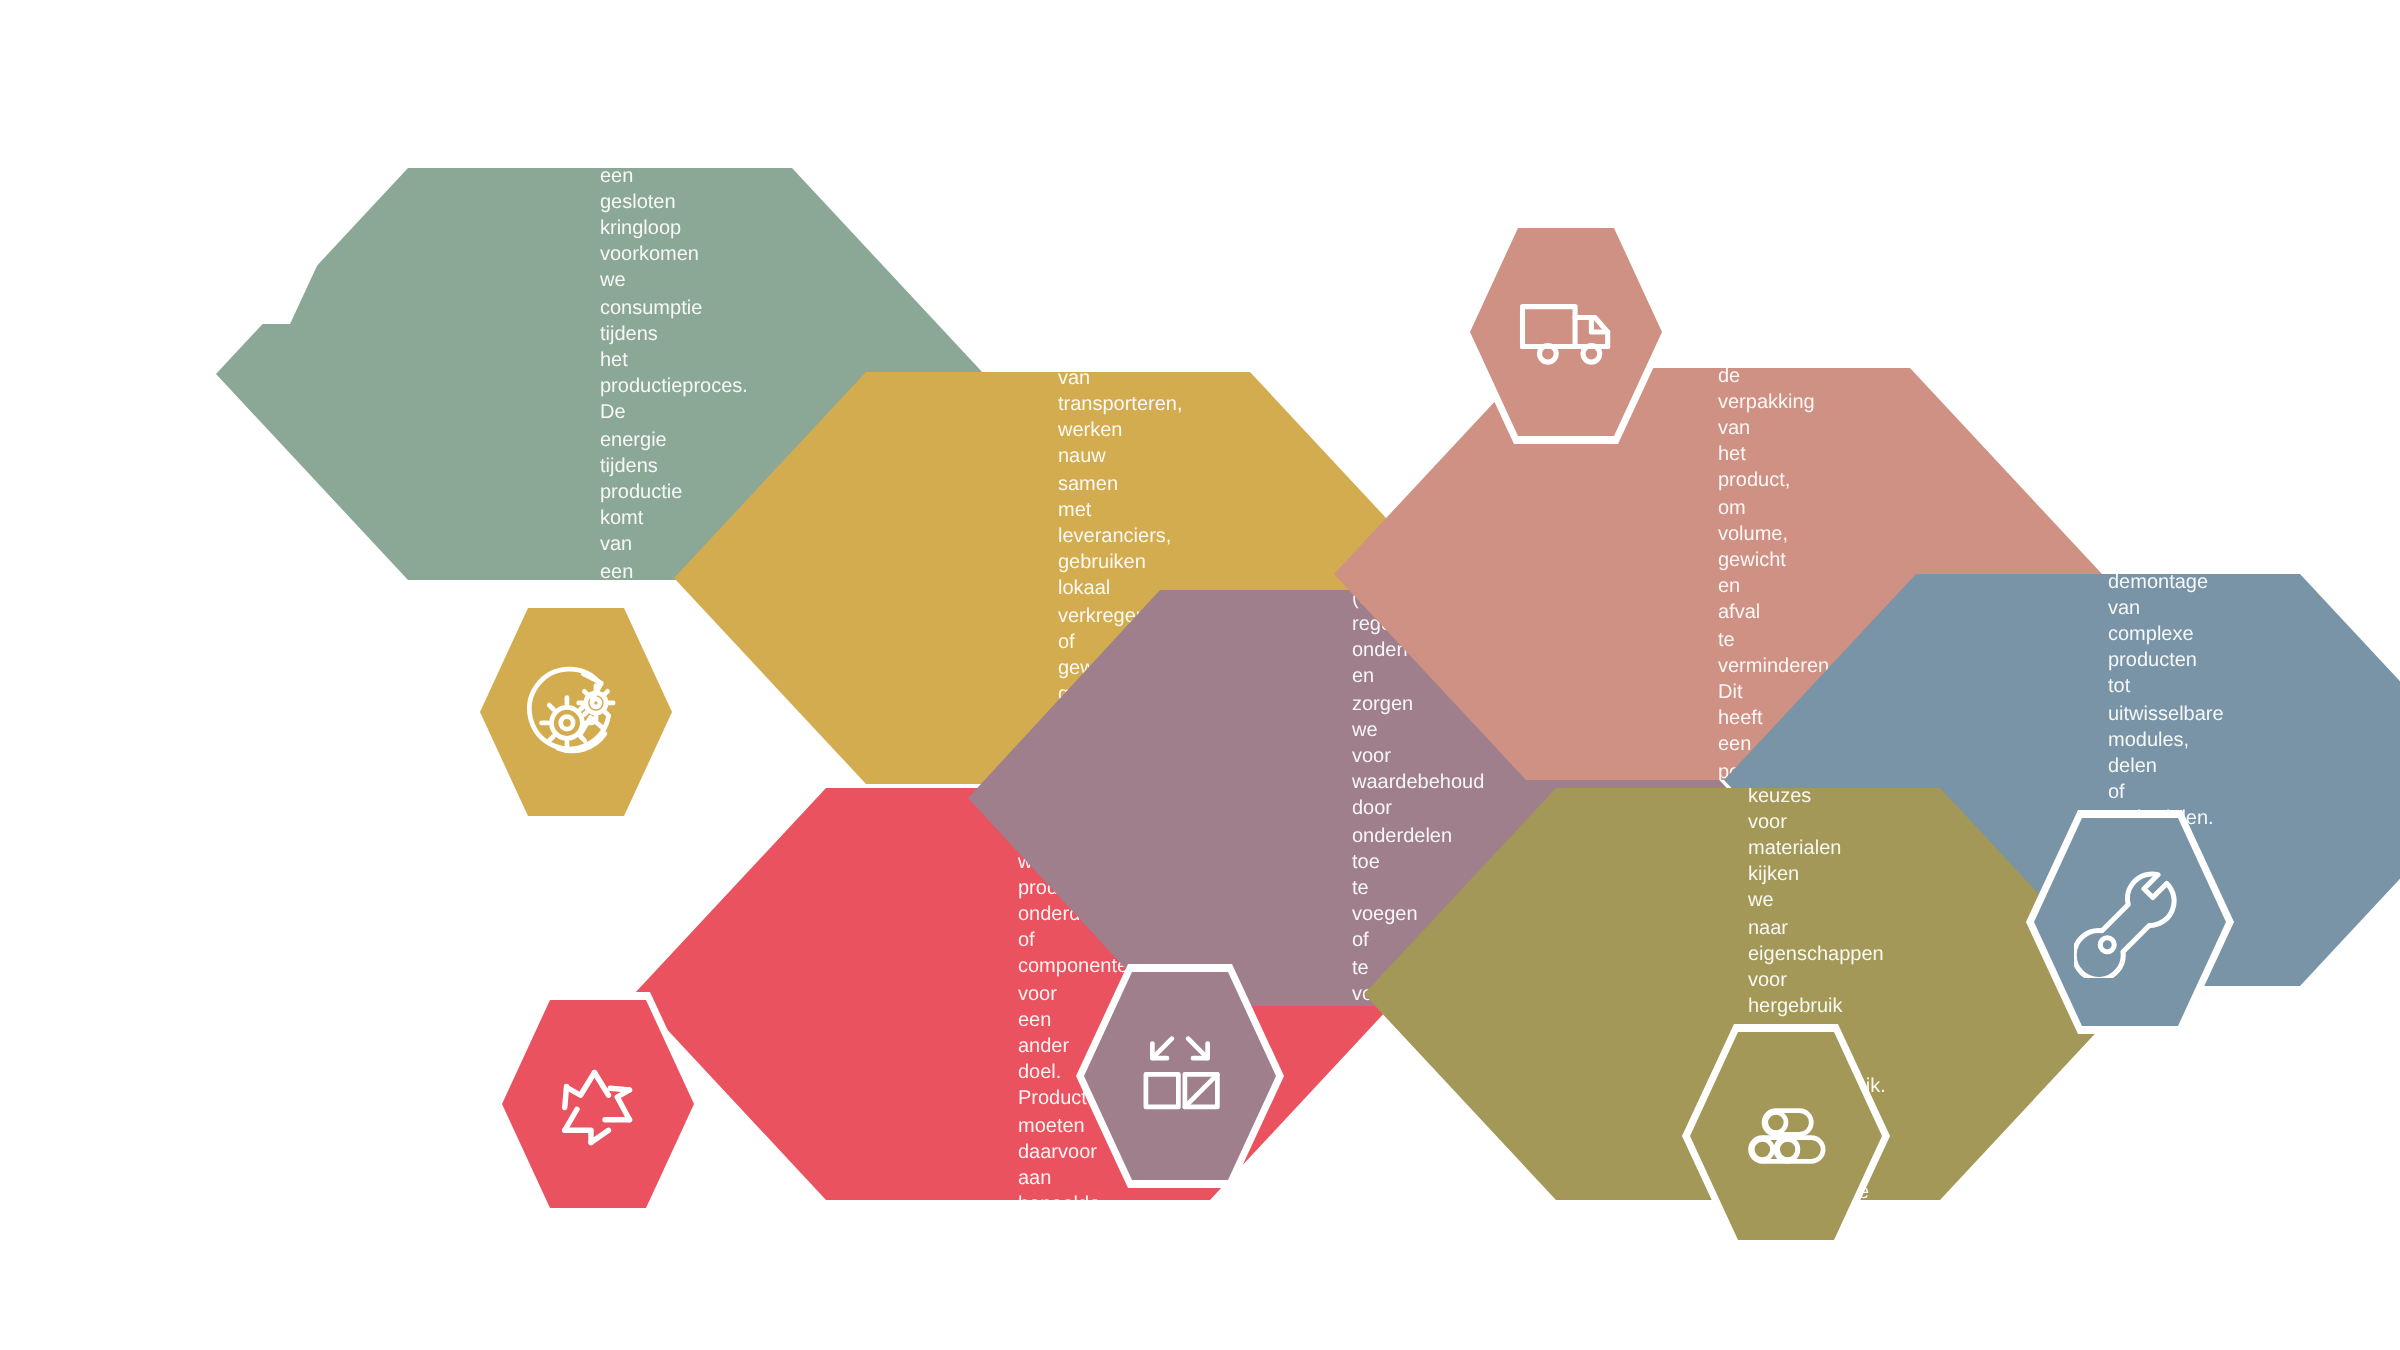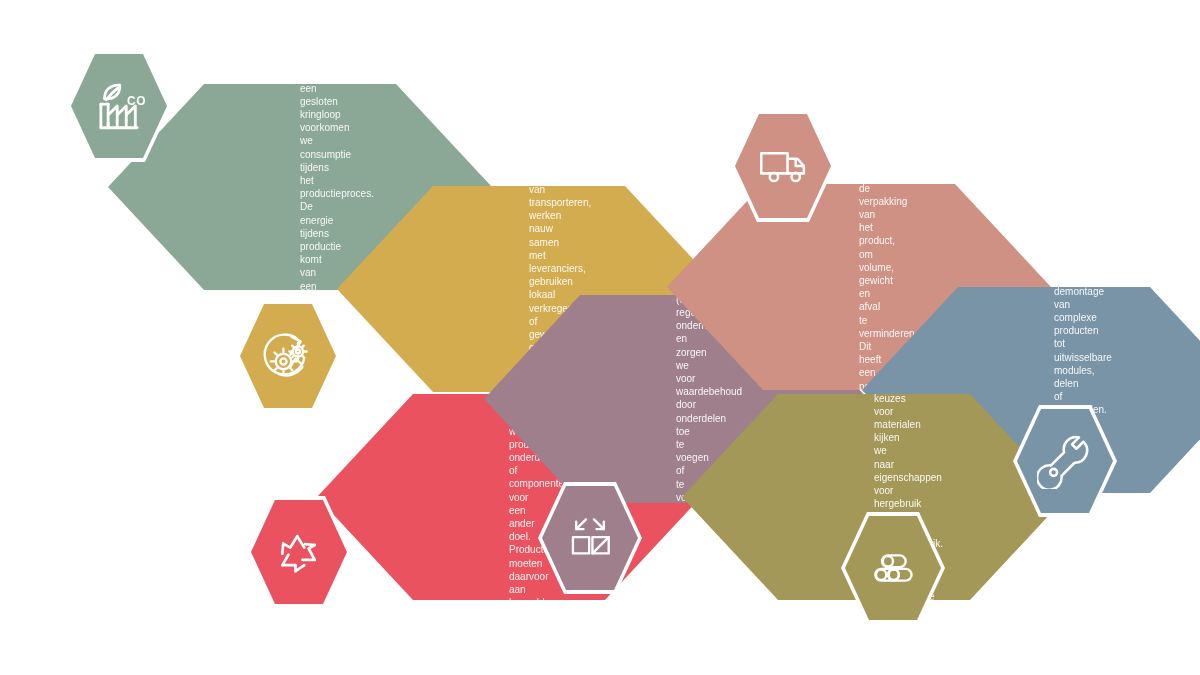--- a/index.html
+++ b/index.html
@@ -66,40 +66,20 @@
 <div id="stage">
 
   <div class="hex hex-main" style="left:108px;top:84px;width:232px;height:206px;background:#8BA795;">
     <div class="hex-body">
       <p class="hex-title">PRODUCTIE</p>
       <p class="hex-text">Met een gesloten kringloop voorkomen we consumptie tijdens het productieproces. De energie tijdens productie komt van een hernieuwbare bron.</p>
     </div>
   </div>
 
   <div class="hex-ring" style="left:67px;top:50px;width:104px;height:112px;"></div>
-  <div class="hex hex-icon" style="left:71px;top:54px;width:96px;height:104px;background:#8BA795;">
-    <div class="hex-icon-inner">
-      <svg width="58" height="58" viewBox="0 0 64 64" fill="none" stroke="#ffffff" stroke-width="3.1" stroke-linecap="round" stroke-linejoin="round">
-
-        <path d="M16 24 C16 14, 23 8, 33 9 C33 19, 27 25, 16 24 Z"></path>
-        <path d="M18 25 C22 20, 27 15, 31 12"></path>
-
-        <path d="M12 56 L12 30 L12 30"></path>
-        <path d="M12 56 L52 56"></path>
-        <path d="M12 30 L20 30"></path>
-        <path d="M20 30 L20 56"></path>
-        <path d="M20 42 L30 32 L30 48"></path>
-        <path d="M30 42 L40 32 L40 48"></path>
-        <path d="M40 42 L50 32 L50 56"></path>
-        <path d="M20 50 L20 56 M30 48 L30 56 M40 48 L40 56"></path>
-      </svg>
-      <span style="position:absolute;color:#fff;font-size:12px;font-weight:700;
-                   letter-spacing:.6px;left:56px;top:40px;">CO</span>
-    </div>
-  </div>
 
   <div class="hex hex-main" style="left:337px;top:186px;width:232px;height:206px;background:#D2AC4F;">
     <div class="hex-body">
       <p class="hex-title">RETOUR EN LOGISITIEK</p>
       <p class="hex-text">We zorgen voor een geoptimaliseerde manier van transporteren, werken nauw samen met leveranciers, gebruiken lokaal verkregen of gewonnen grondstoffen en (her)maken en recyclen producten lokaal. Zo minimaliseren we de milieu-impact.</p>
     </div>
   </div>
 
   <div class="hex-ring" style="left:236px;top:300px;width:104px;height:112px;"></div>
   <div class="hex hex-icon" style="left:240px;top:304px;width:96px;height:104px;background:#D2AC4F;">

